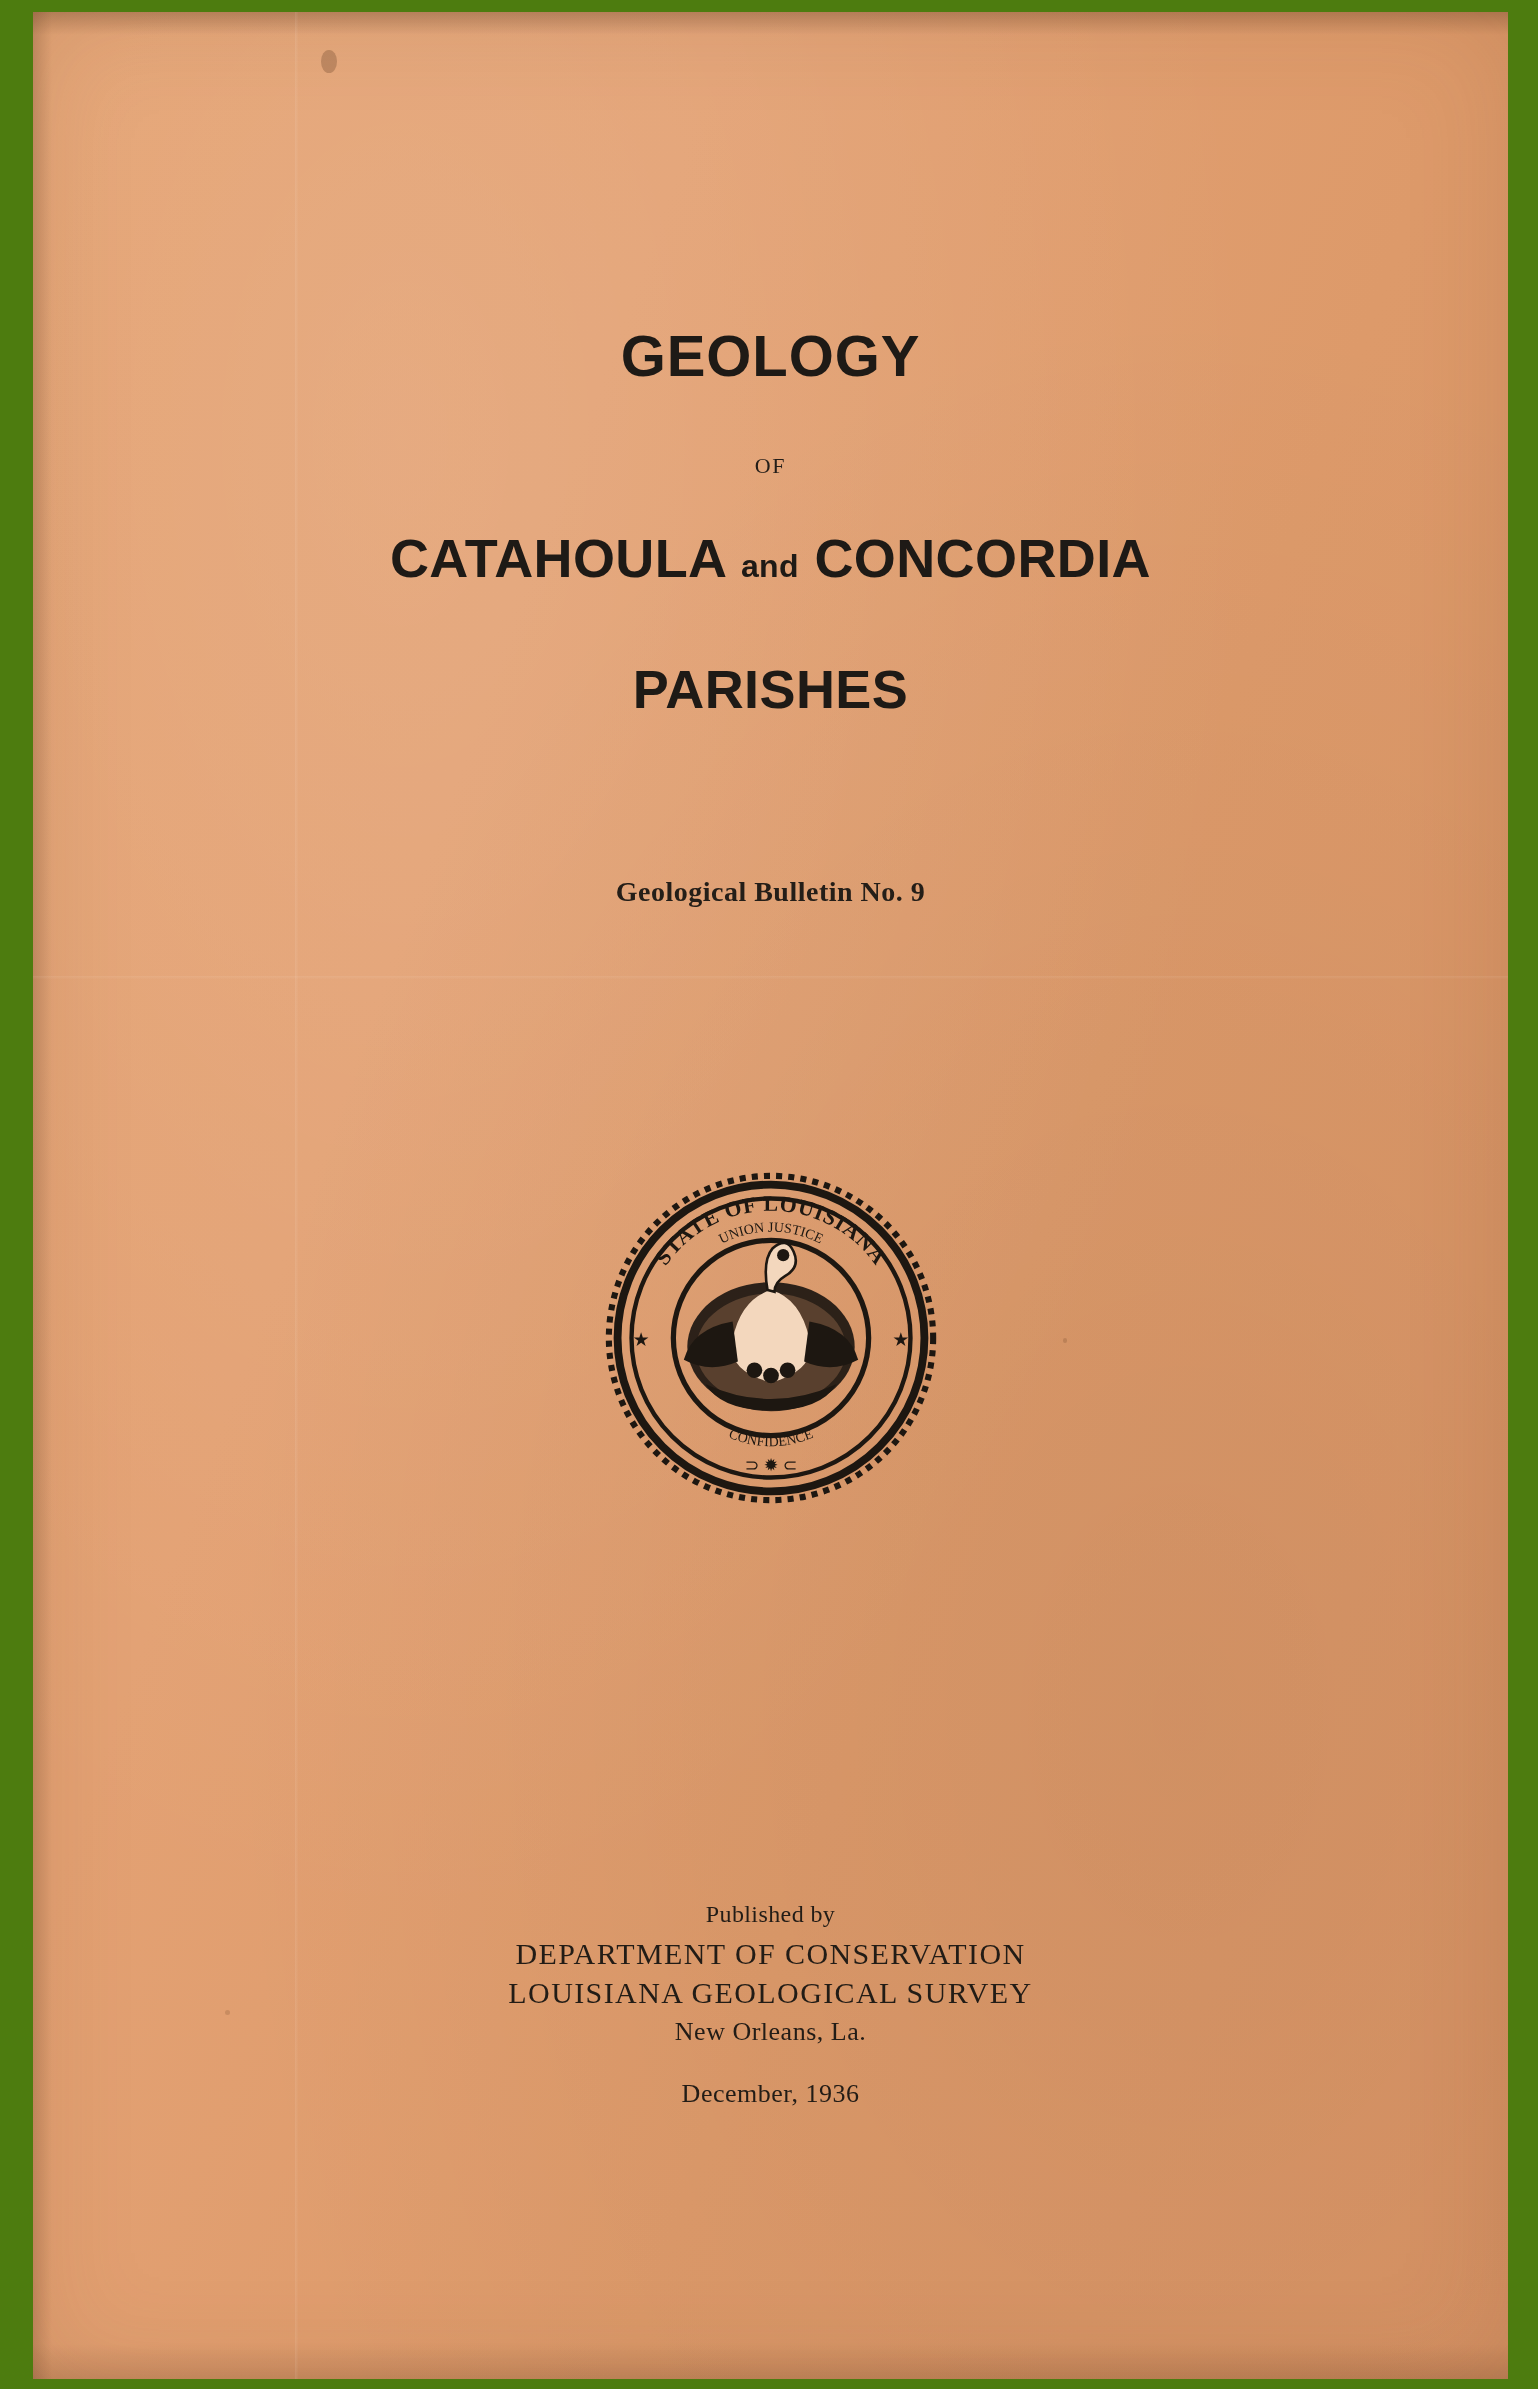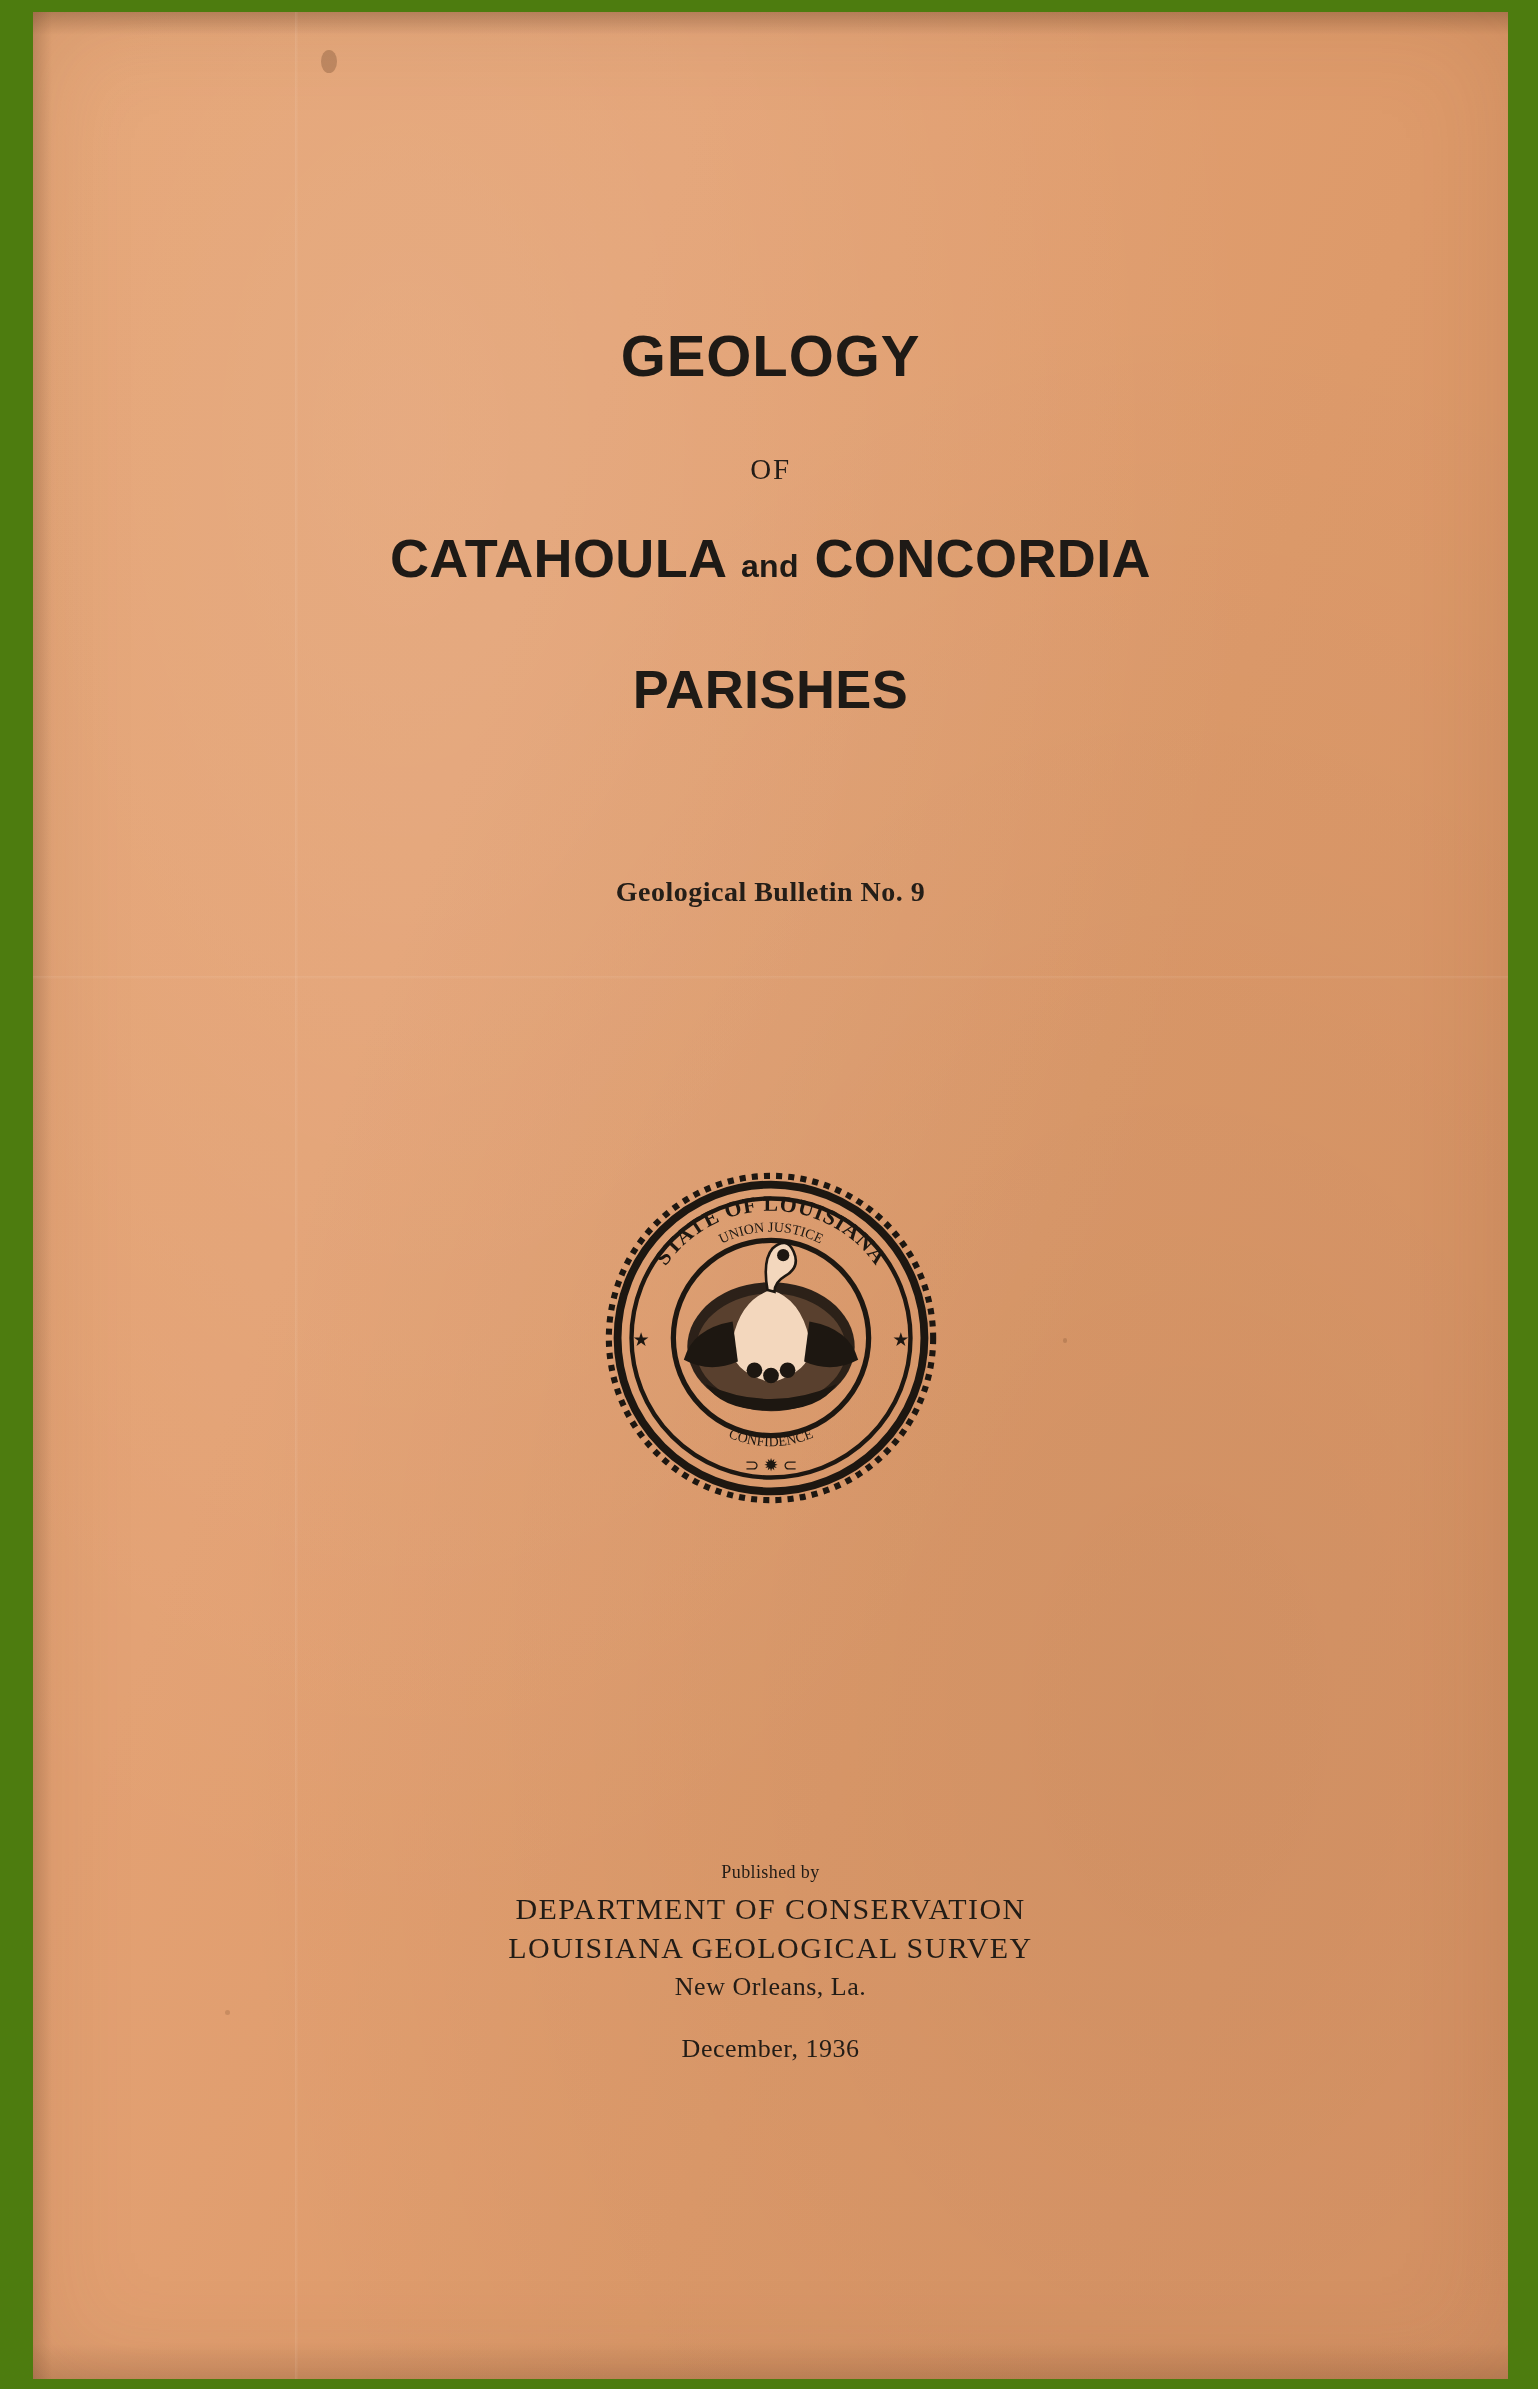--- a/index.html
+++ b/index.html
@@ -84,21 +84,21 @@
     font-weight: bold;
     font-size: 58px;
     letter-spacing: 0.9px;
     color: #1e1a16;
   }
   .title-of {
     position: absolute;
     left: 0; right: 0;
     top: 441px;
     font-family: "Liberation Serif", serif;
-    font-size: 29px;
+    font-size: 22px;
     letter-spacing: 1.7px;
     color: #231d18;
   }
   .title-line2 {
     position: absolute;
     left: 0; right: 0;
     top: 515px;
     font-family: "Liberation Sans", sans-serif;
     font-weight: bold;
     font-size: 54px;
@@ -143,23 +143,24 @@
 
   
   .imprint {
     position: absolute;
     left: 0; right: 0;
     top: 1850px;
     font-family: "Liberation Serif", serif;
     color: #221c16;
   }
   .imprint .pub {
-    font-size: 18px;
+    font-size: 24px;
     letter-spacing: 0.4px;
     margin-bottom: 7px;
+    margin-top: 39px;
   }
   .imprint .org {
     font-size: 30px;
     letter-spacing: 1.4px;
     line-height: 1.28;
   }
   .imprint .place {
     font-size: 26px;
     letter-spacing: 0.5px;
     margin-top: 3px;

